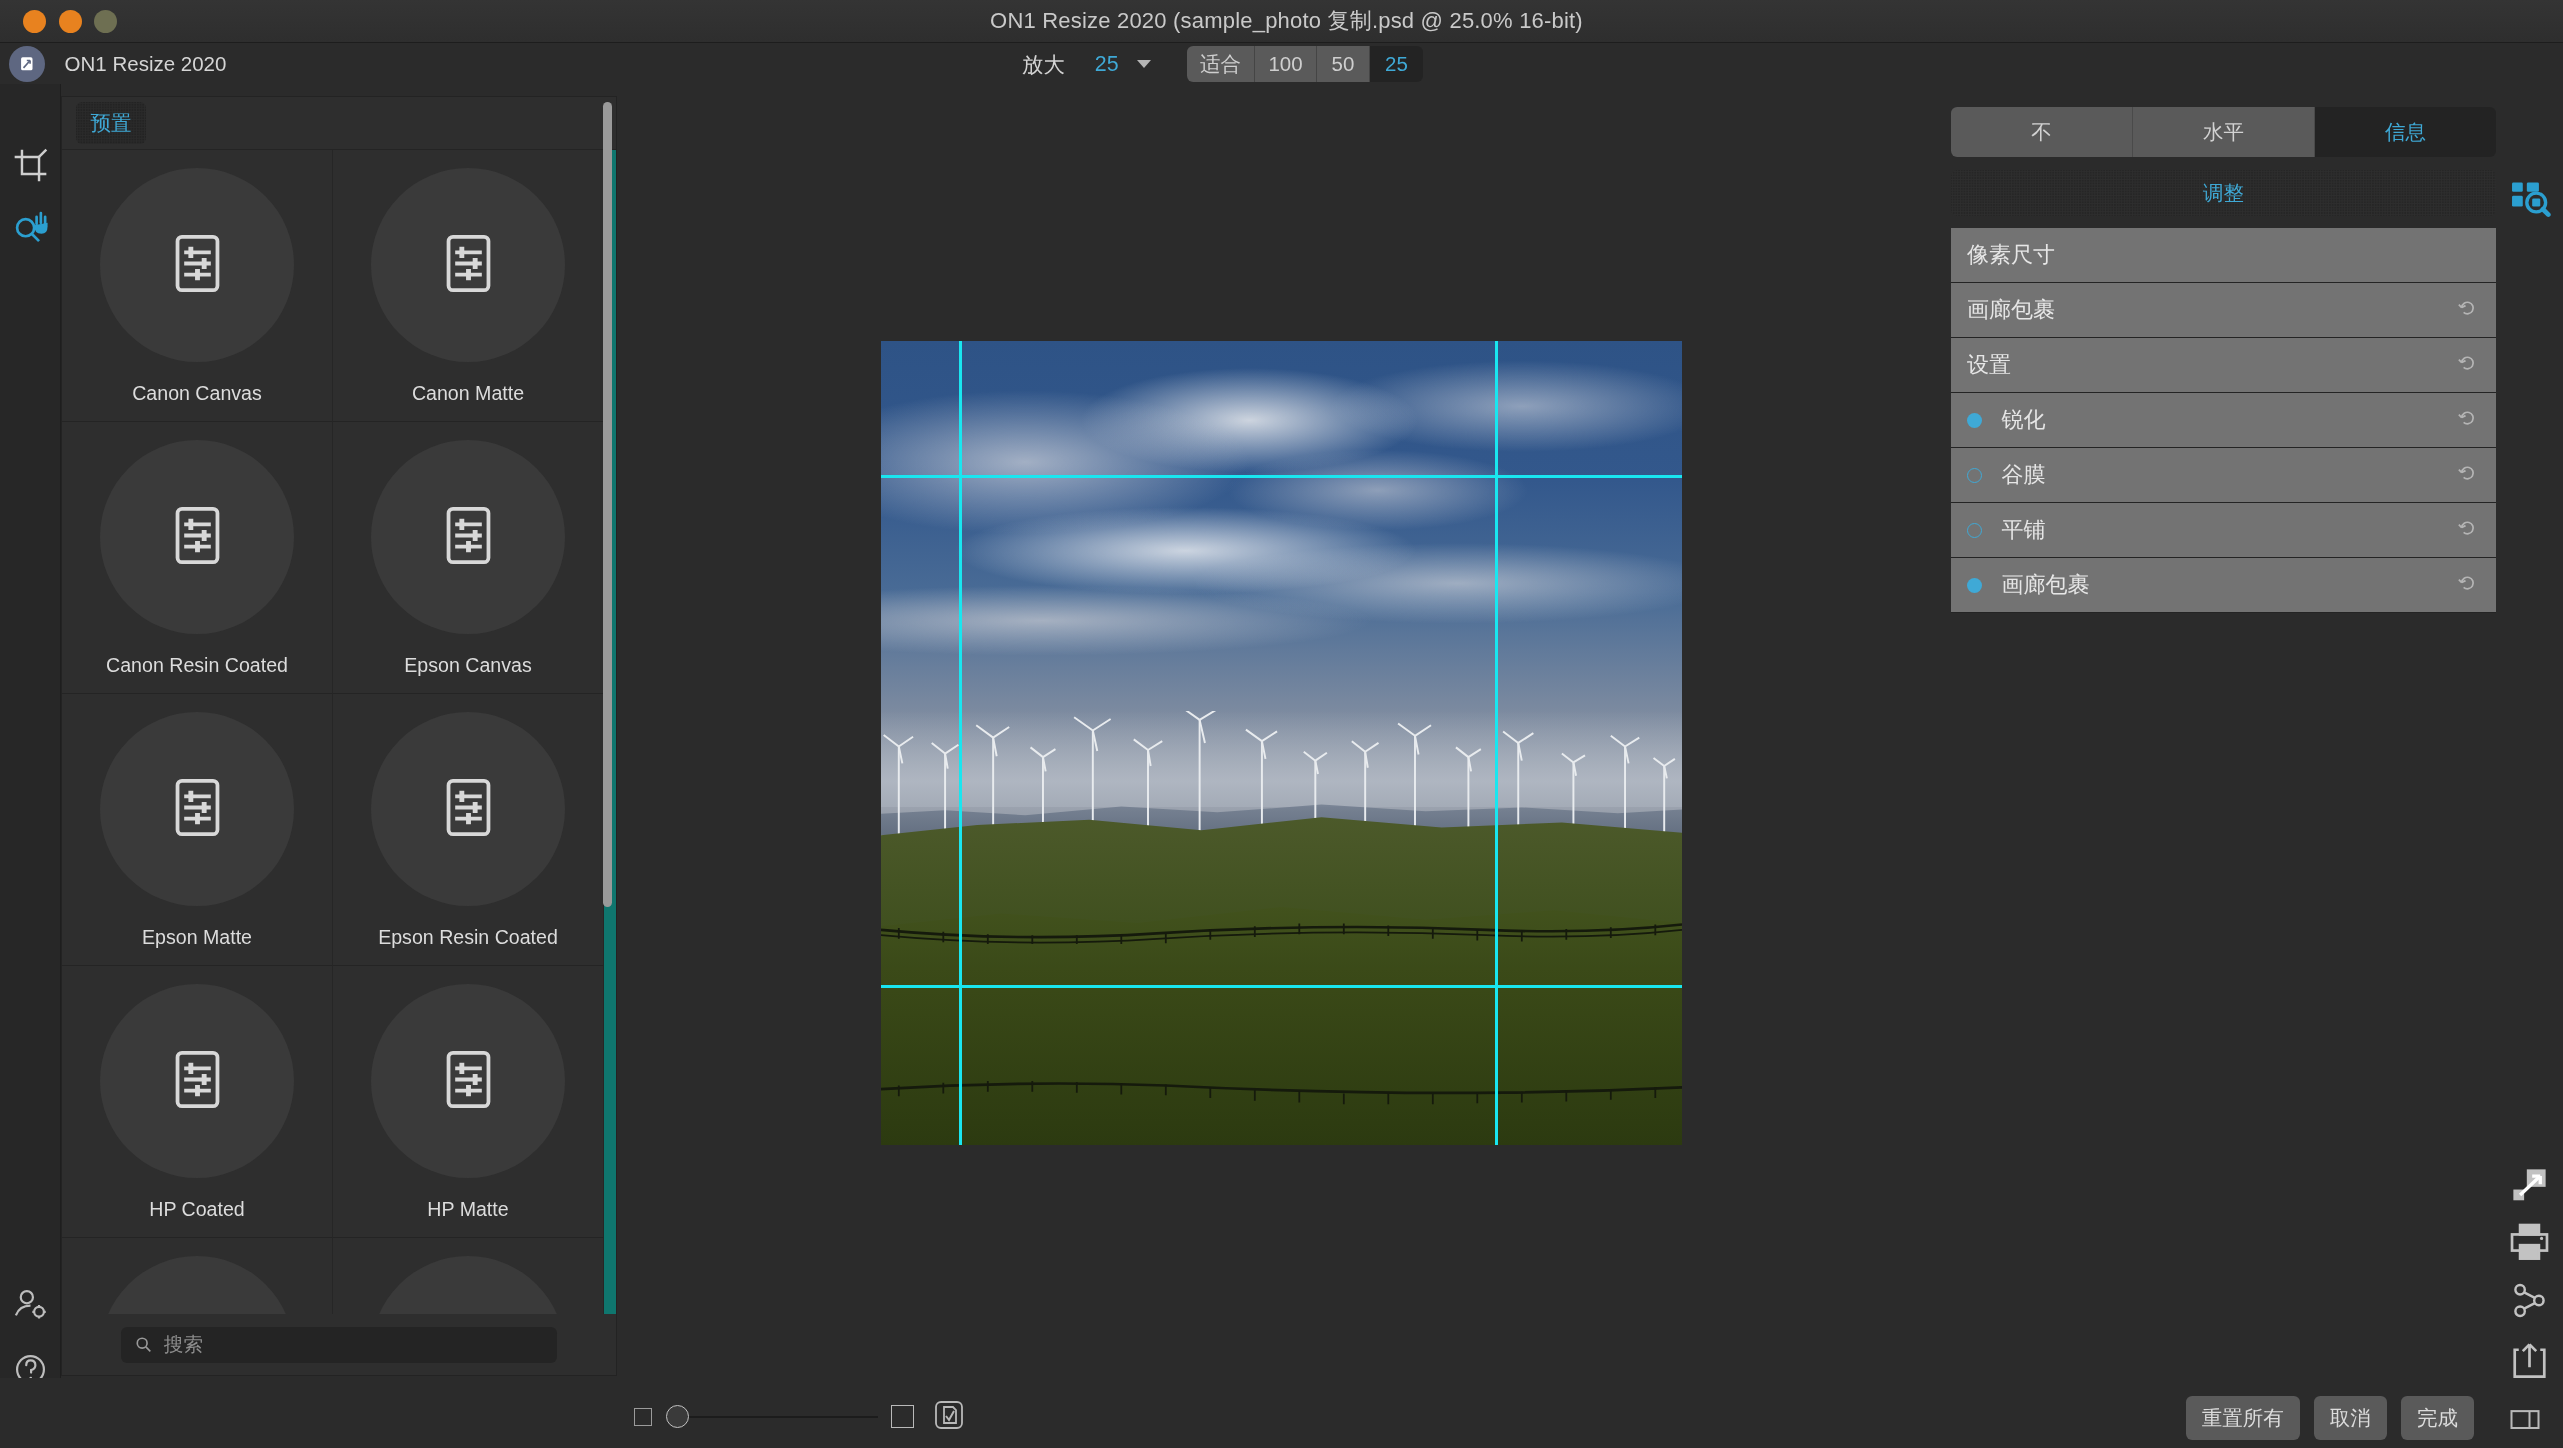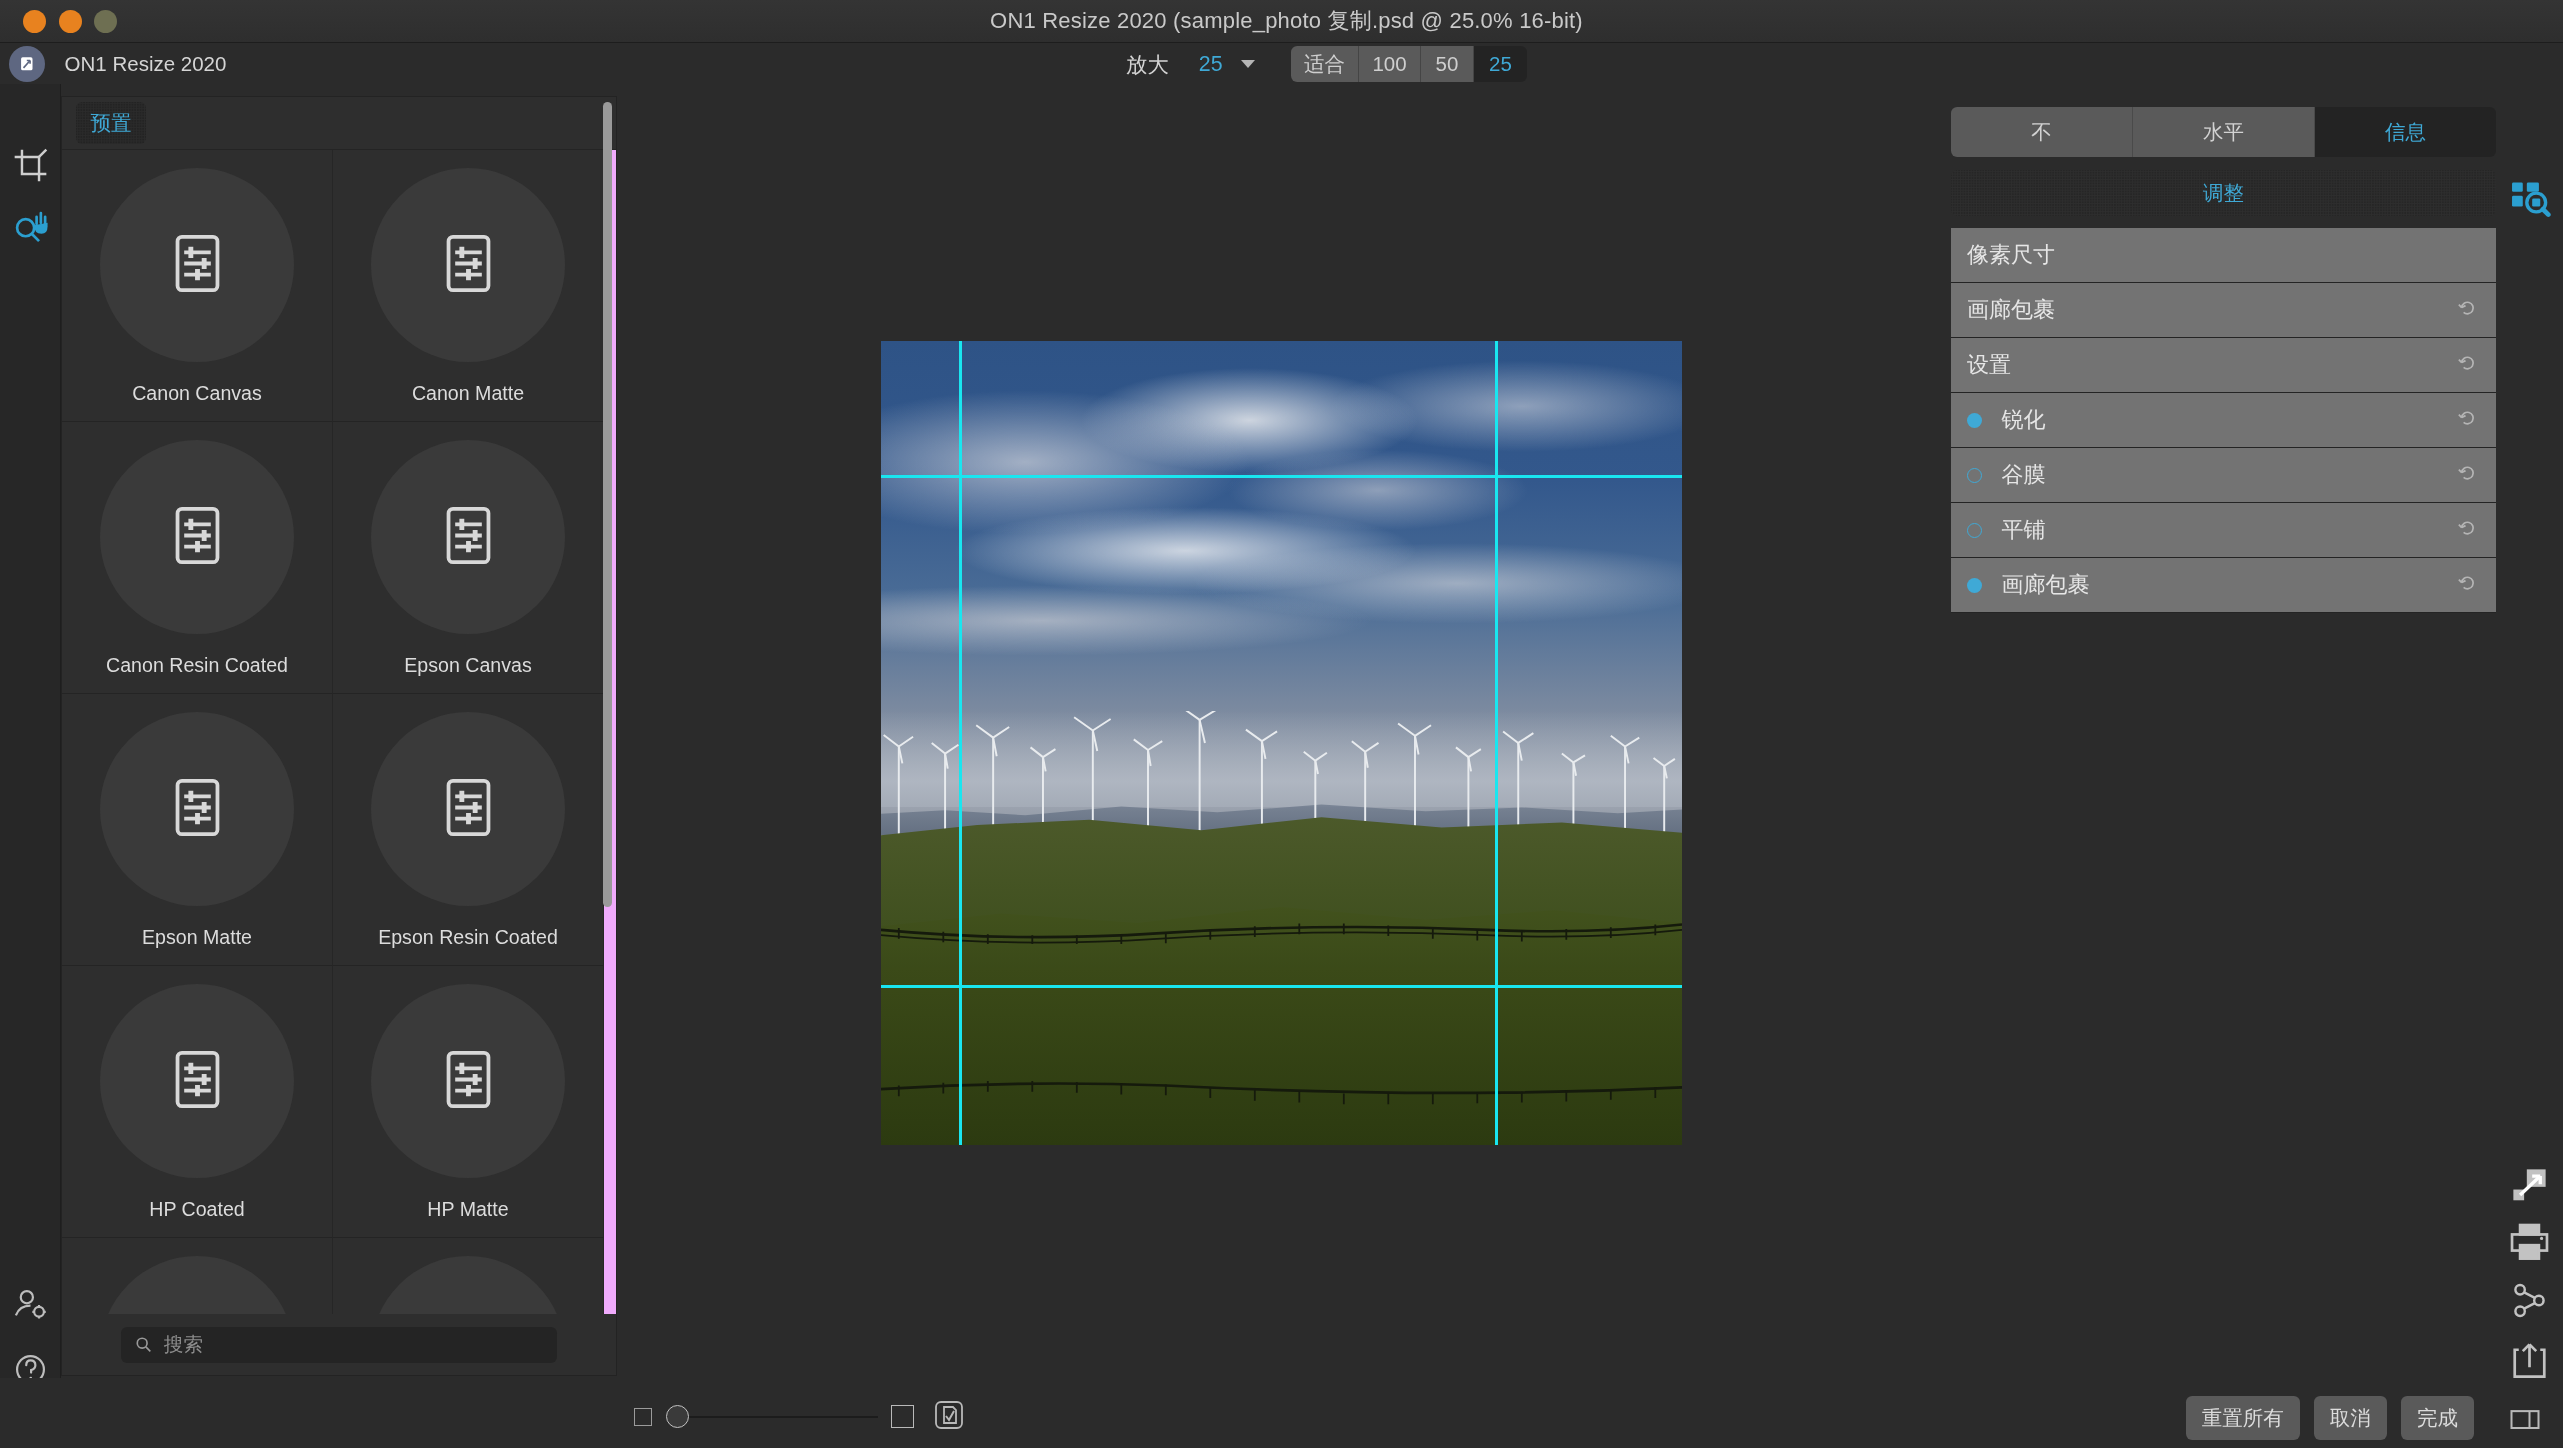--- a/index.html
+++ b/index.html
@@ -36,21 +36,21 @@
   }
   .app-logo {
     width: 36px; height: 36px; border-radius: 50%;
     background: #5e6781; margin-left: 9px;
     display: flex; align-items: center; justify-content: center;
   }
   .app-name { margin-left: 19.6px; font-size: 20.5px; color: #d5d5d5; }
 
   
   .zoomctl {
-    position: absolute; left: 1126px; top: 46px;
+    position: absolute; left: 1022px; top: 46px;
     display: flex; align-items: center; gap: 0px; height: 36px;
   }
   .zoomctl .lbl { font-size: 21.4px; color: #d3d3d3; margin-right: 30px; }
   .zoomctl .val { font-size: 21.4px; color: #3fa9d6; }
   .chev {
     margin-left: 18px; margin-right: 36px;
     width: 0; height: 0; border-left: 7.1px solid transparent;
     border-right: 7.1px solid transparent; border-top: 8px solid #b5b5b5;
   }
   .seg { display: flex; border-radius: 6.2px; overflow: hidden; }
@@ -78,21 +78,21 @@
   .lp-tabbar {
     height: 53px; background: #2e2e2e; display: flex; align-items: center;
     padding-left: 14.2px; border-bottom: 0.9px solid #242424;
   }
   .lp-tab {
     background: #232323; color: #3fa9d6; font-size: 20.5px;
     padding: 7.1px 14.2px; border-radius: 6.2px;
   }
   .lp-grid {
     position: relative; width: 100%; height: 1165px;
-    overflow: hidden; background: #f0abfc;
+    overflow: hidden; background: #0f766e;
     display: flex; flex-wrap: wrap; align-content: flex-start;
   }
   .tile {
     width: 271px; height: 272px; background: #2e2e2e;
     border-right: 0.9px solid #262626; border-bottom: 1.8px solid #242424;
     display: flex; flex-direction: column; align-items: center; justify-content: flex-end;
     padding-bottom: 16px; position: relative;
   }
   .tile .thumb {
     position: absolute; top: 18px; left: 50%; transform: translateX(-50%);

